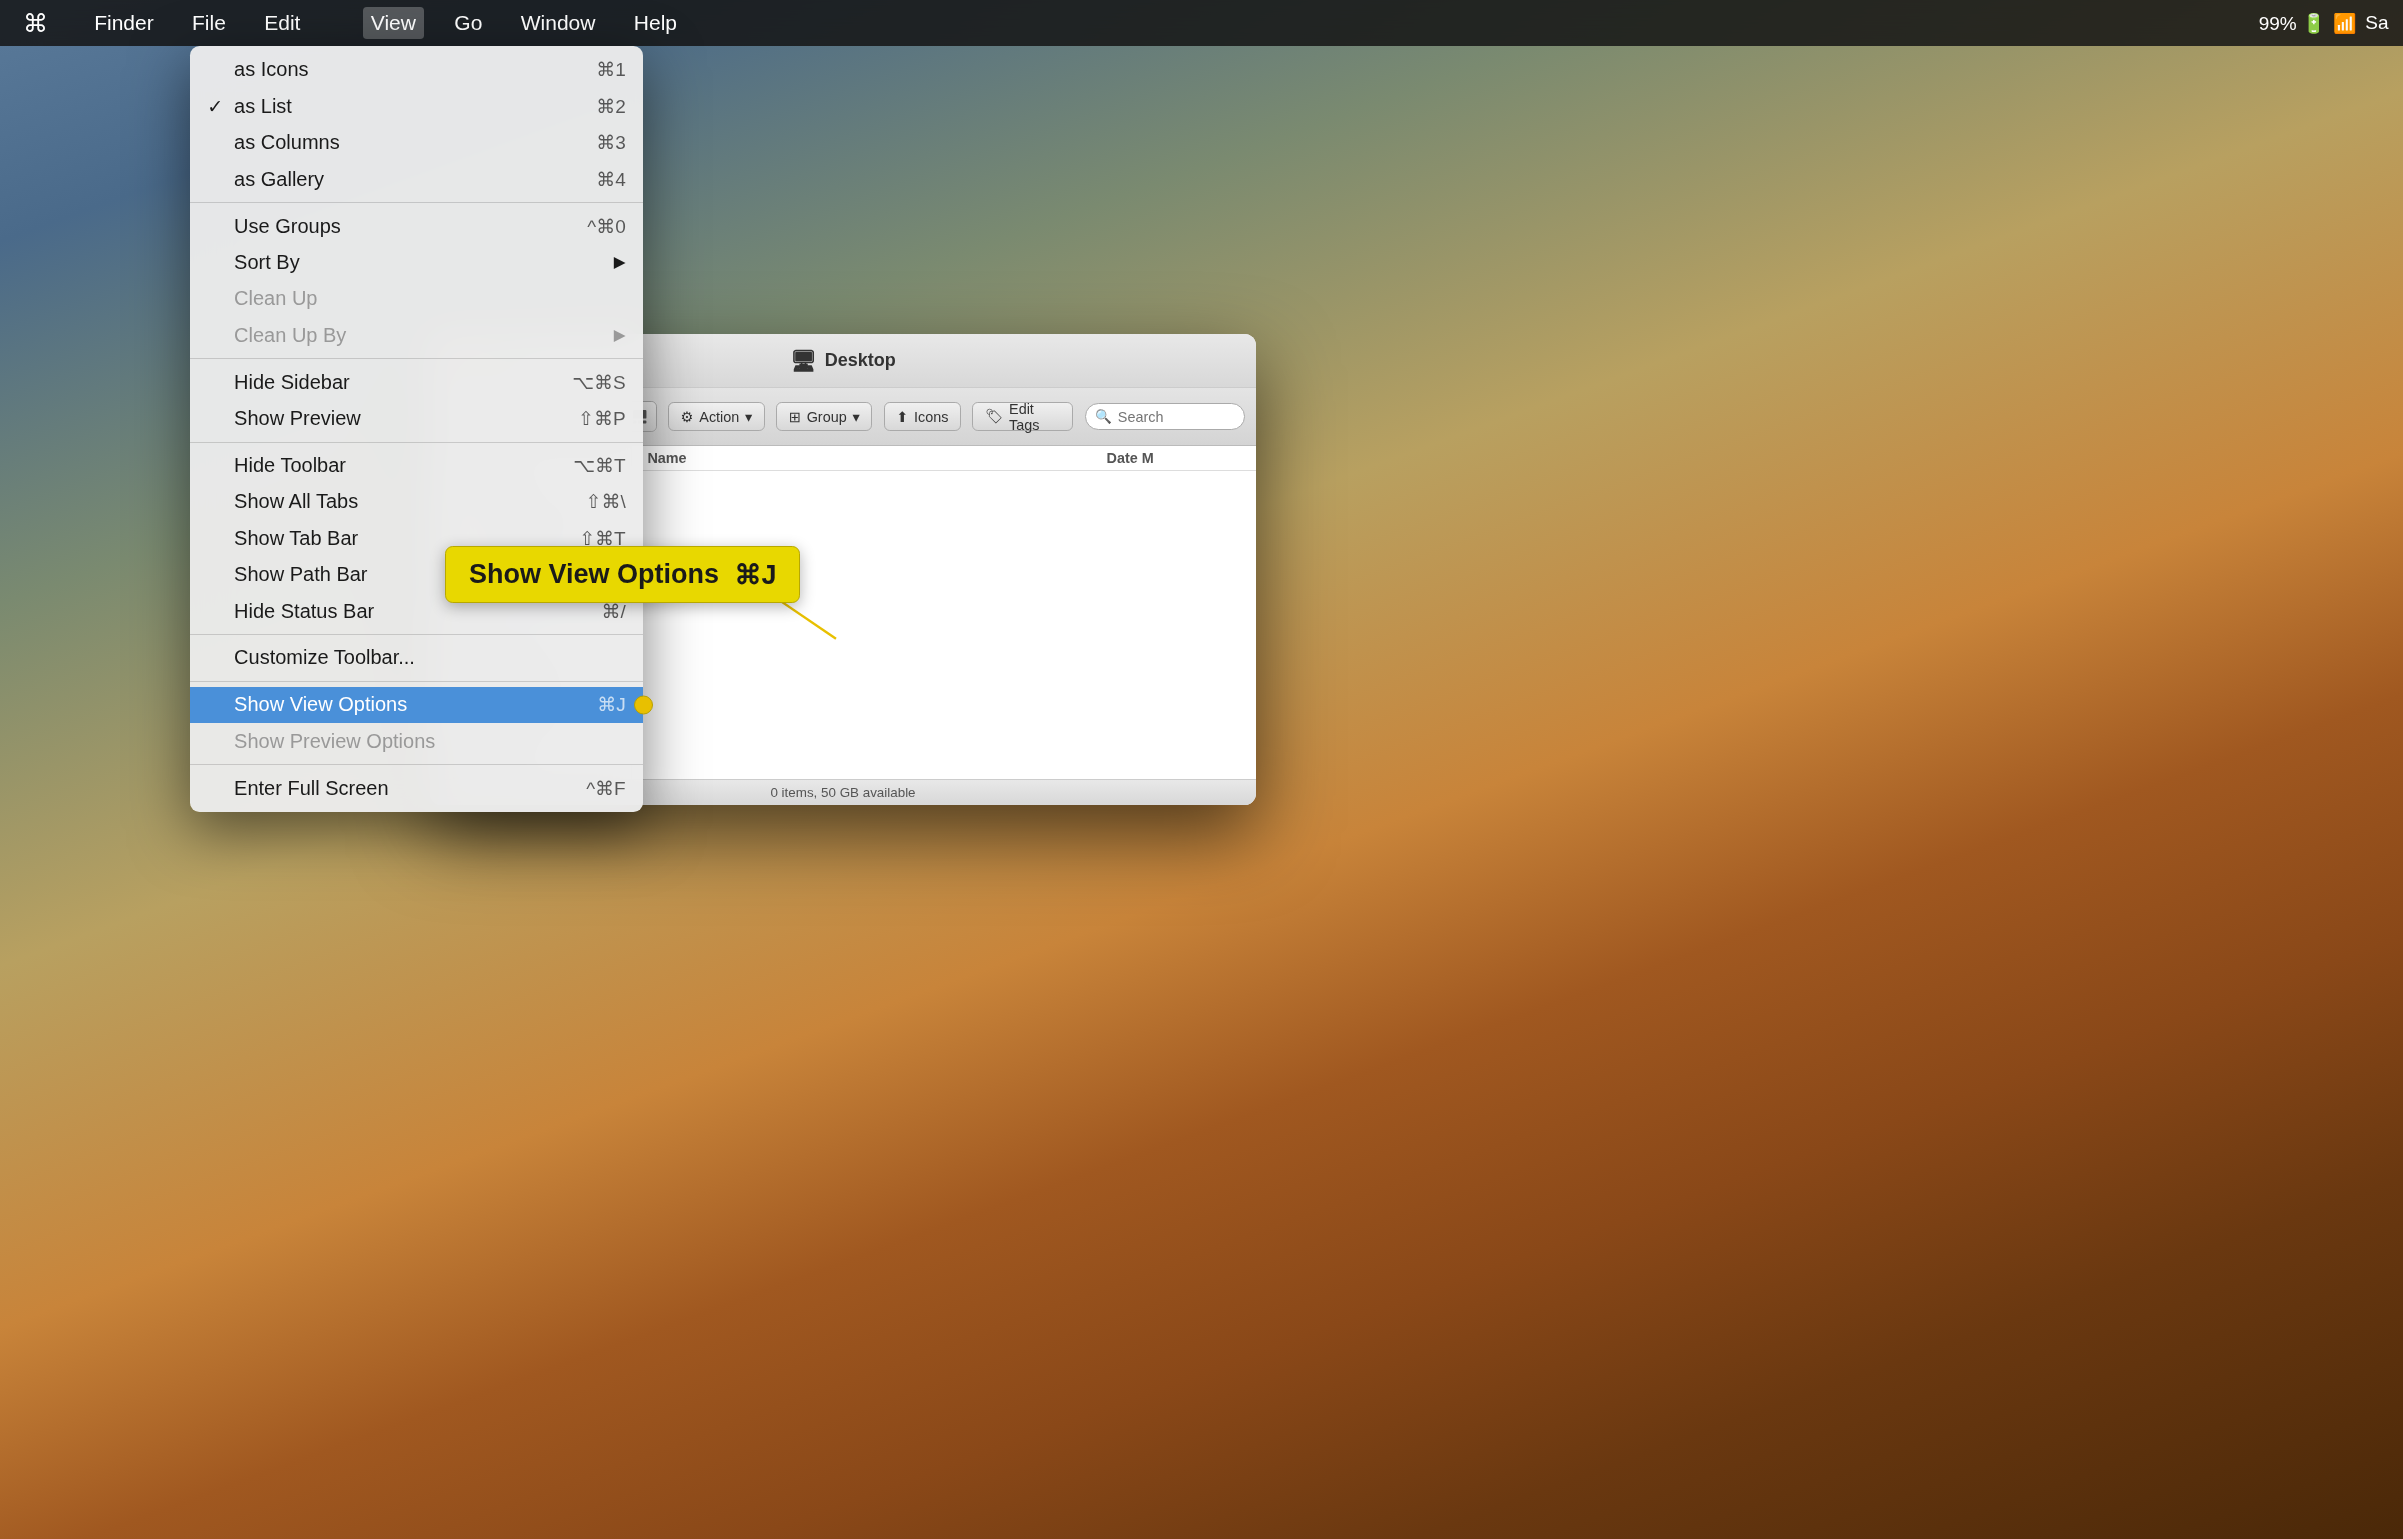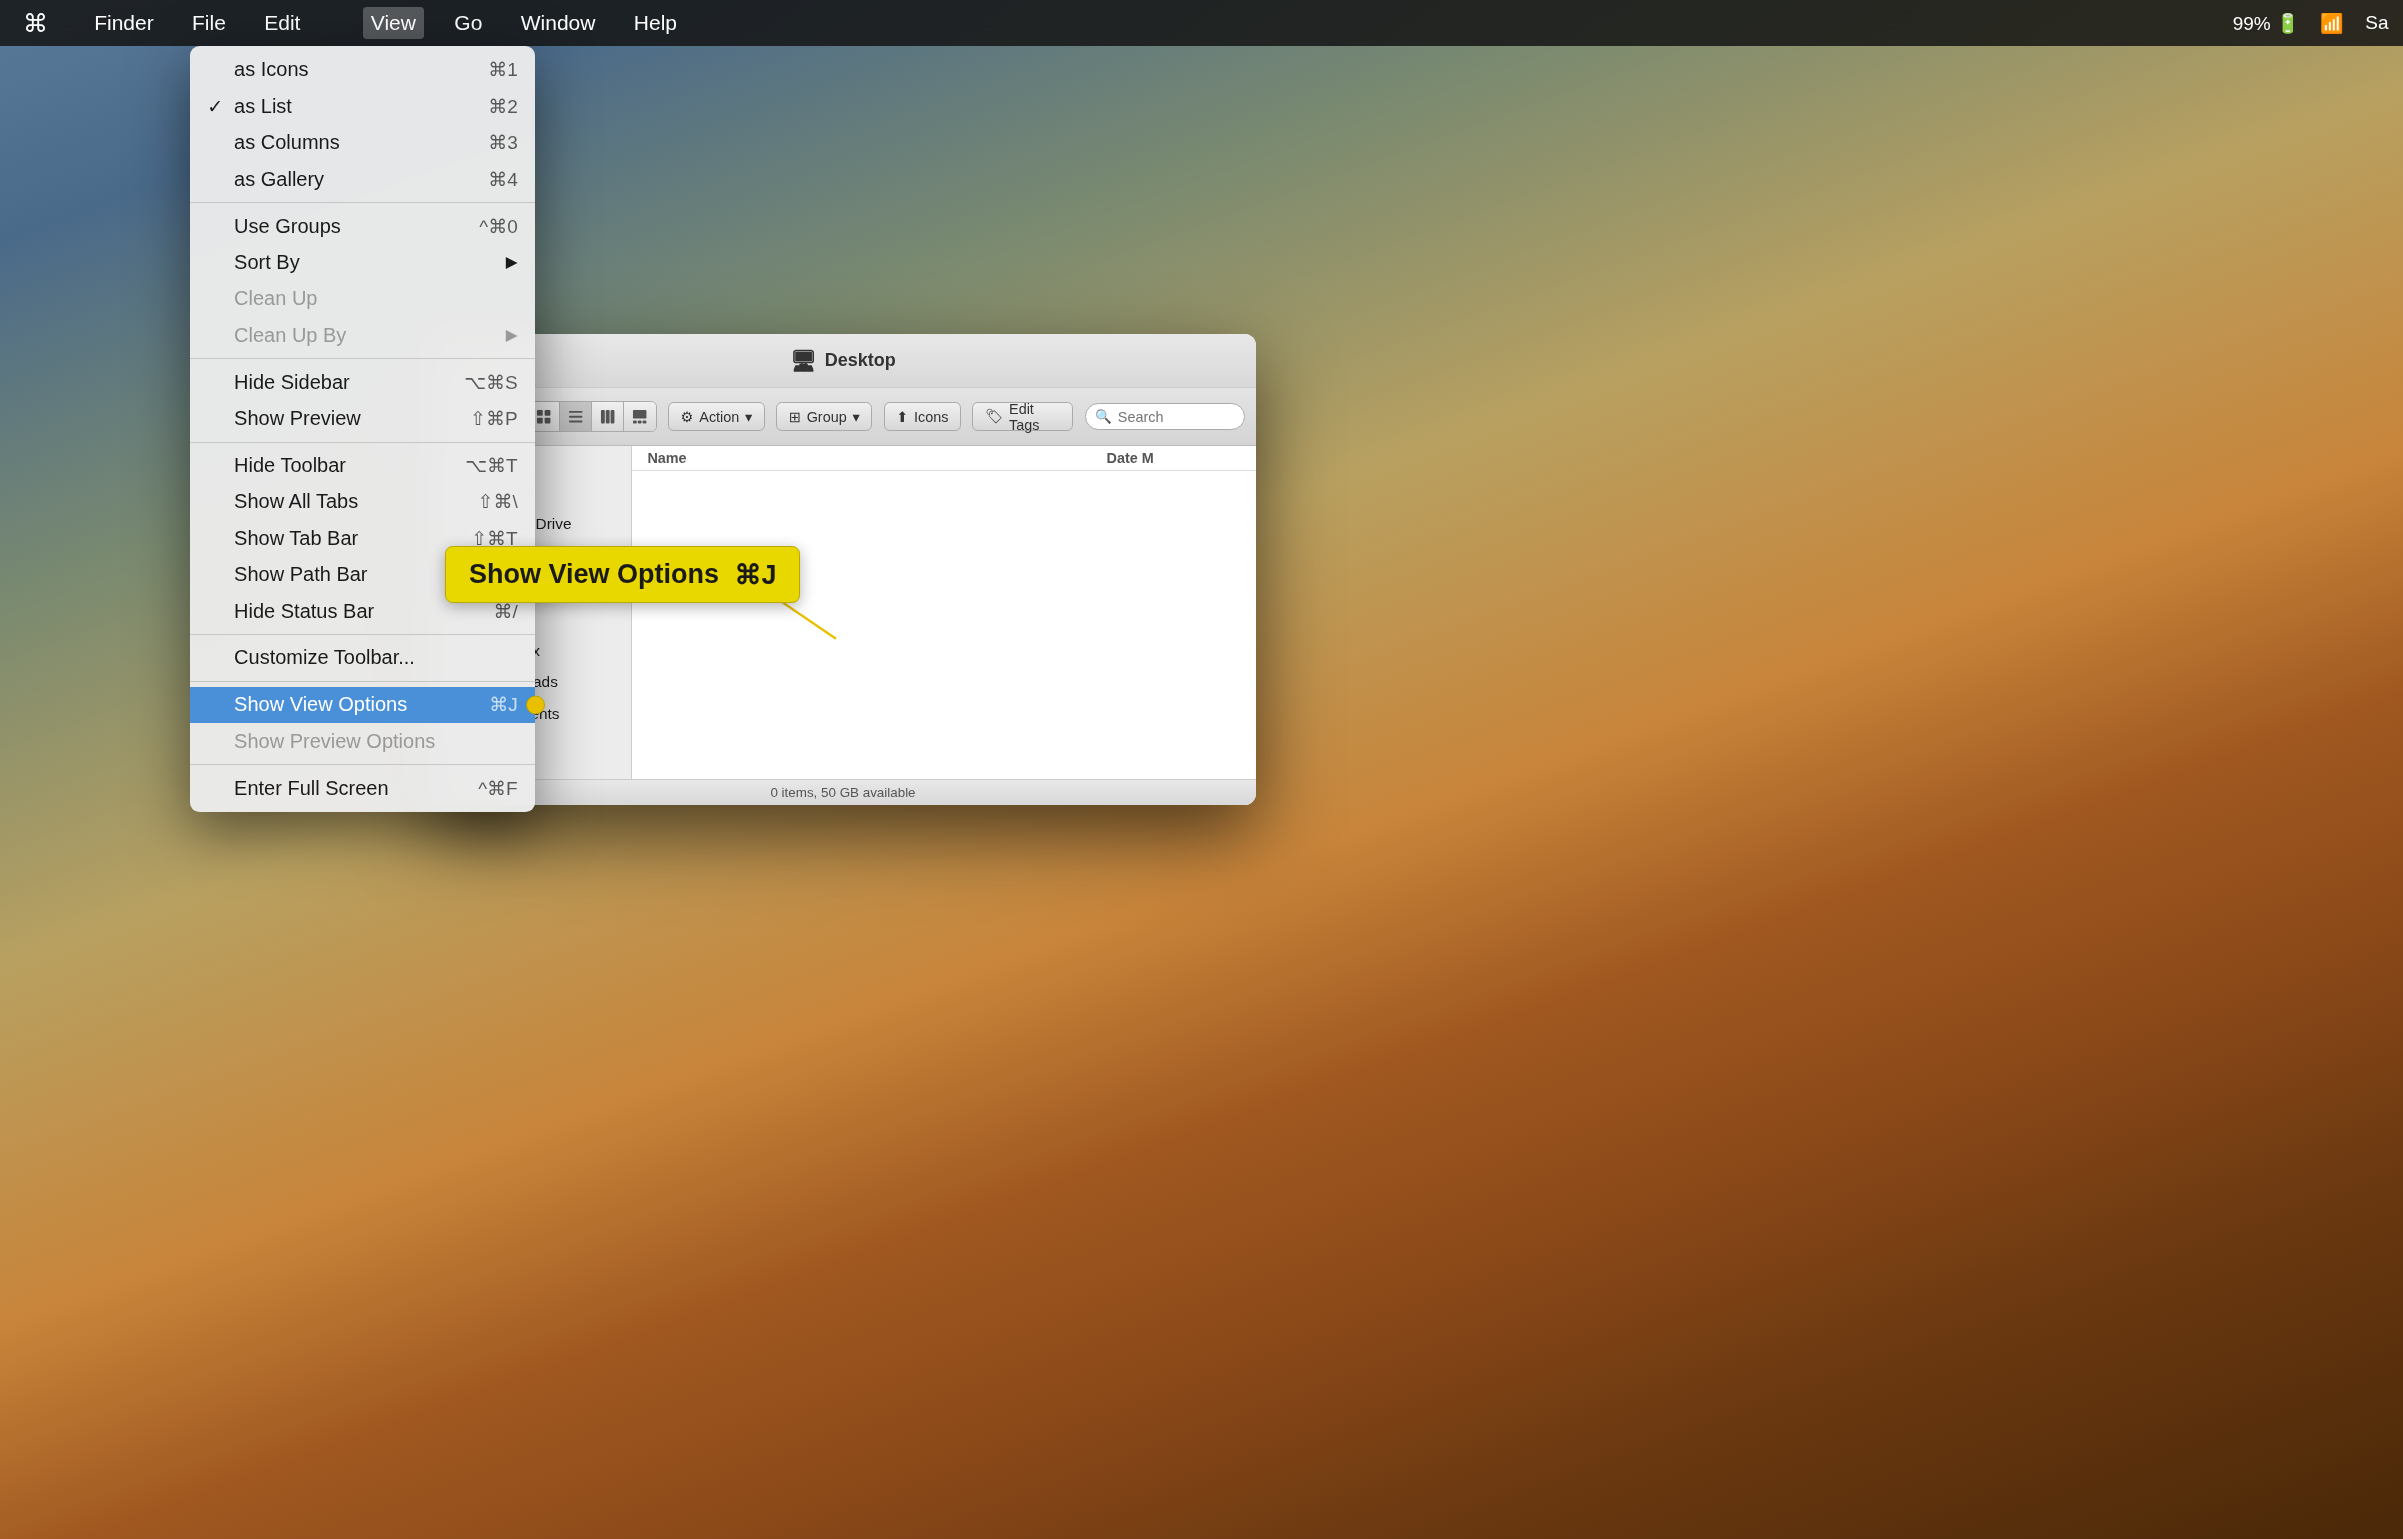--- a/index.html
+++ b/index.html
@@ -60,30 +60,30 @@
       margin-left: 32px;
     }
     .menubar-apple {
       font-size: 25px;
       margin-right: 7.7px;
     }
     .menubar-right {
       margin-left: auto;
       display: flex;
       align-items: center;
-      gap: 21px;
+      gap: 8px;
       font-size: 19px;
     }
 
     
     .view-menu {
       position: absolute;
       top: 46px;
       left: 190px;
-      width: 345px;
+      width: 453px;
       background: rgba(235,235,235,0.97);
       backdrop-filter: blur(19px);
       border-radius: 9.6px;
       box-shadow: 0 19px 58px rgba(0,0,0,0.5);
       z-index: 2000;
       padding: 5.8px 0;
     }
     .menu-item {
       display: flex;
       align-items: center;

